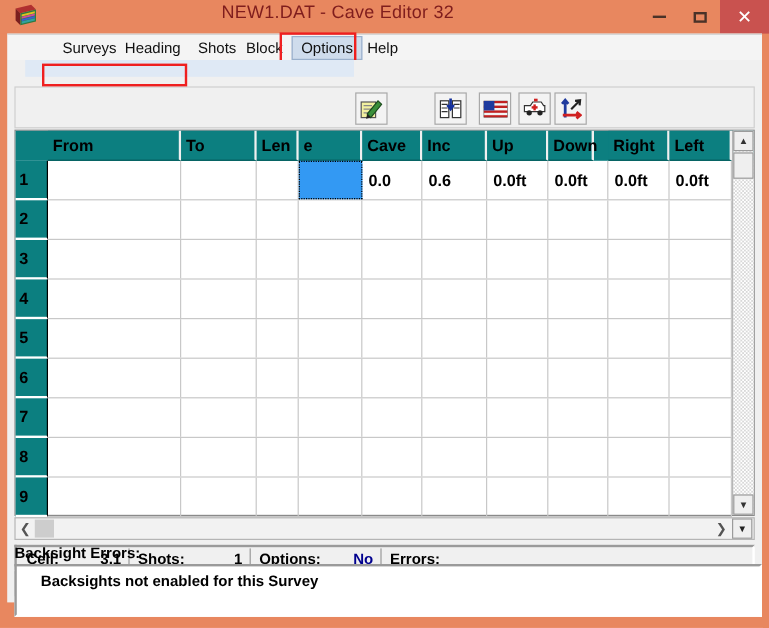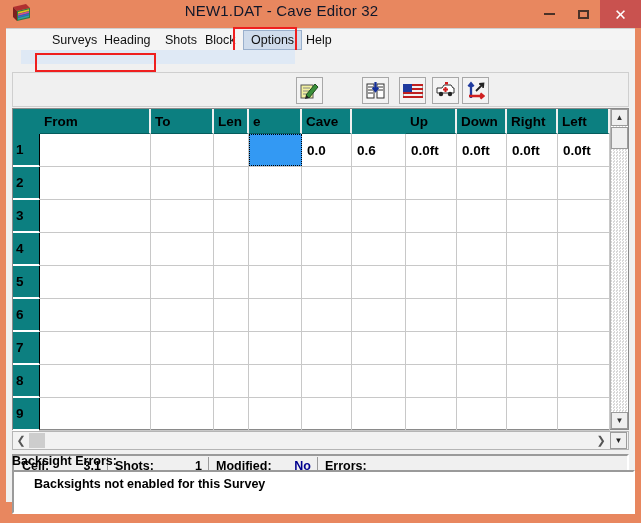--- a/index.html
+++ b/index.html
@@ -20,21 +20,21 @@
   
   #titlebar {
     position: absolute; left:0; top:0; width:641px; height:28px;
     background: #e8875f;
   }
   #app-icon {
     position:absolute; left:10px; top:3px; width:22px; height:21px;
   }
   #title-text {
     position:absolute; left:0; top:2px; width:563px;
-    text-align:center; font-size:15px; color:#0f172a;
+    text-align:center; font-size:15px; color:#7f1d1d;
     letter-spacing:0.2px;
   }
   .wbtn {
     position:absolute; top:0; height:28px; width:34px;
     display:flex; align-items:center; justify-content:center;
     color:#4a3228; font-size:13px; line-height:1;
   }
   #btn-min { left:532px; }
   #btn-max { left:566px; }
   #btn-close { left:600px; width:41px; background:#c9524f; color:#fff; font-size:15px; }
@@ -315,22 +315,23 @@
       </div>
     </div>
 
     <div id="grid">
       <div id="grid-head">
           <div class="colhead" style="left: 27px; width: 111px;">From</div>
           <div class="colhead" style="left: 138px; width: 63px;">To</div>
           <div class="colhead" style="left: 201px; width: 35px;">Len</div>
           <div class="colhead" style="left: 236px; width: 53px;">e</div>
           <div class="colhead" style="left: 289px; width: 50px;">Cave</div>
+          <div class="colhead" style="left: 339px; width: 54px;">Inc</div>
           <div class="colhead" style="left: 393px; width: 51px;">Up</div>
-          <div class="colhead" style="left: 444px; width: 50px;">Down</div>
+          <div class="colhead" style="left: 444px; width: 38px;">Down</div>
           <div class="colhead" style="left: 494px; width: 51px;">Right</div>
           <div class="colhead" style="left: 545px; width: 52px;">Left</div>
         </div>
       <div id="grid-body">
           <div class="rowhead" style="top: 25px;">1</div>
           <div class="gridrow" style="top: 25px;">
             <div class="gcell" style="left: 0px; width: 111px;"></div>
             <div class="gcell" style="left: 111px; width: 63px;"></div>
             <div class="gcell" style="left: 174px; width: 35px;"></div>
             <div class="gcell sel" style="left: 209px; width: 53px;"></div>
@@ -464,21 +465,21 @@
     <div id="statusbar">
       <div class="sfield" id="sf-cell">
         <span class="slabel" style="padding-left:6px">Cell:</span>
         <span class="sval">3,1</span>
       </div>
       <div class="sfield" id="sf-shots">
         <span class="slabel" style="padding-left:6px">Shots:</span>
         <span class="sval">1</span>
       </div>
       <div class="sfield" id="sf-mod">
-        <span class="slabel" style="padding-left:6px">Modified:</span>
+        <span class="slabel" style="padding-left:6px">Options:</span>
         <span class="sval blue">No</span>
       </div>
       <div class="sfield" id="sf-err">
         <span class="slabel" style="padding-left:6px">Errors:</span>
         <span class="sval"></span>
       </div>
     </div>
 
     <div id="enterbar">
       <span>Enter:</span>

